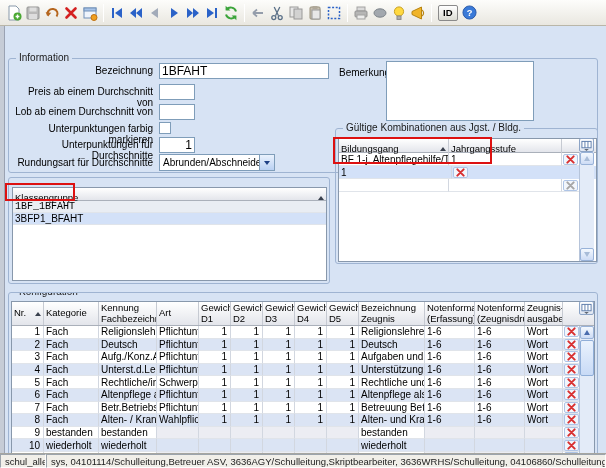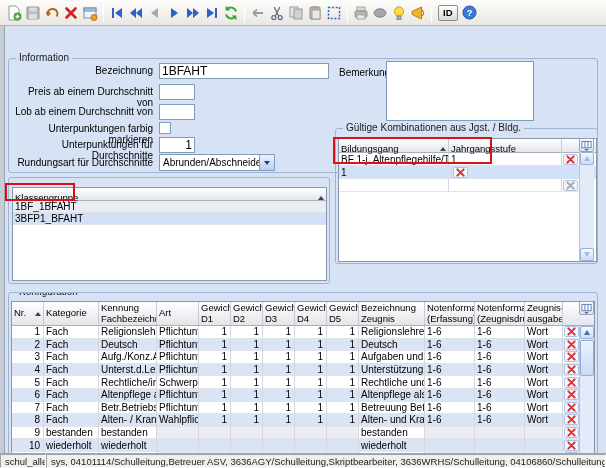--- a/index.html
+++ b/index.html
@@ -60,21 +60,21 @@
     border-right:1px solid #c6cad2;white-space:pre-line;overflow:hidden;line-height:10.5px;
   }
   .grow{display:flex;}
   .gcell{
     font-size:10px;padding:0 2px;border-right:1px solid #d2d7e0;border-bottom:1px solid #e0e4ea;
     white-space:nowrap;overflow:hidden;display:flex;align-items:center;
   }
   .num{justify-content:flex-end;padding-right:3px;}
   .rowalt{background:#dbe4f4;}
   .rowsel{background:#d3e1f8;}
-  .rowstripe{background:#e9edf3;}
+  .rowstripe{background:#e9edf3;font-family:Liberation Mono, monospace;}
   .cellmuted{background:#ecedf3;}
   .delbtn{
     width:15px;height:11px;margin:0 1px;display:flex;align-items:center;justify-content:center;
     background:#f2f6fc;border:1px solid #aec4e6;border-radius:2px;
   }
   
   .vscroll{position:absolute;width:15px;background:#e3ebf8;border-left:1px solid #b6c4da;}
   .sbtn{
     position:absolute;left:0;width:14px;height:13px;
     background:linear-gradient(#f4f8fe,#cddcf5);border:1px solid #98b2d8;border-radius:2px;

